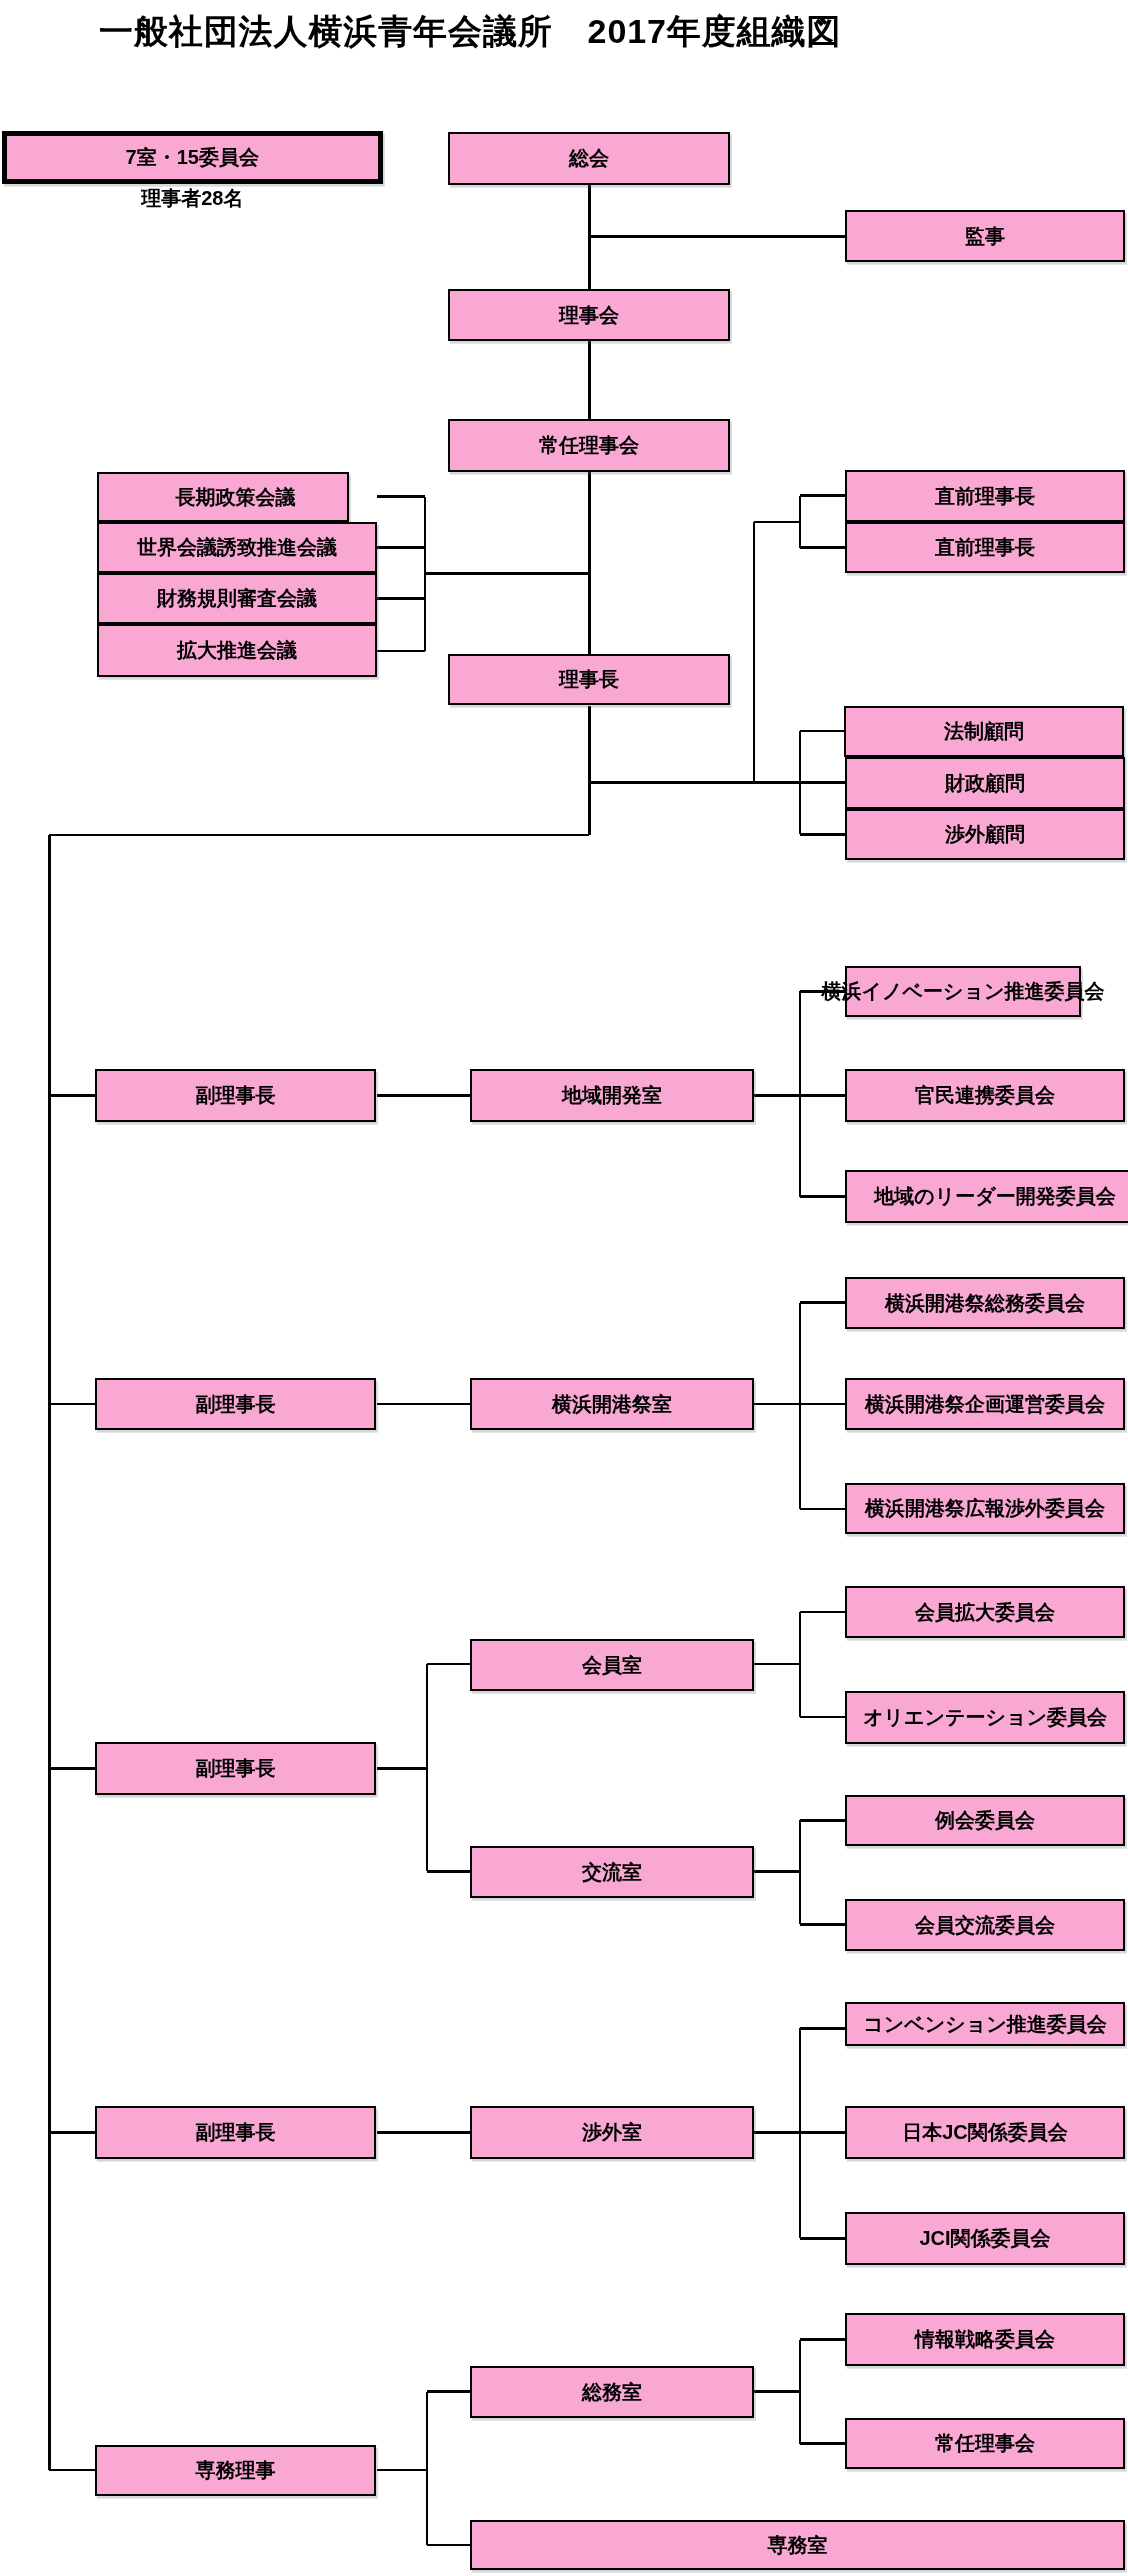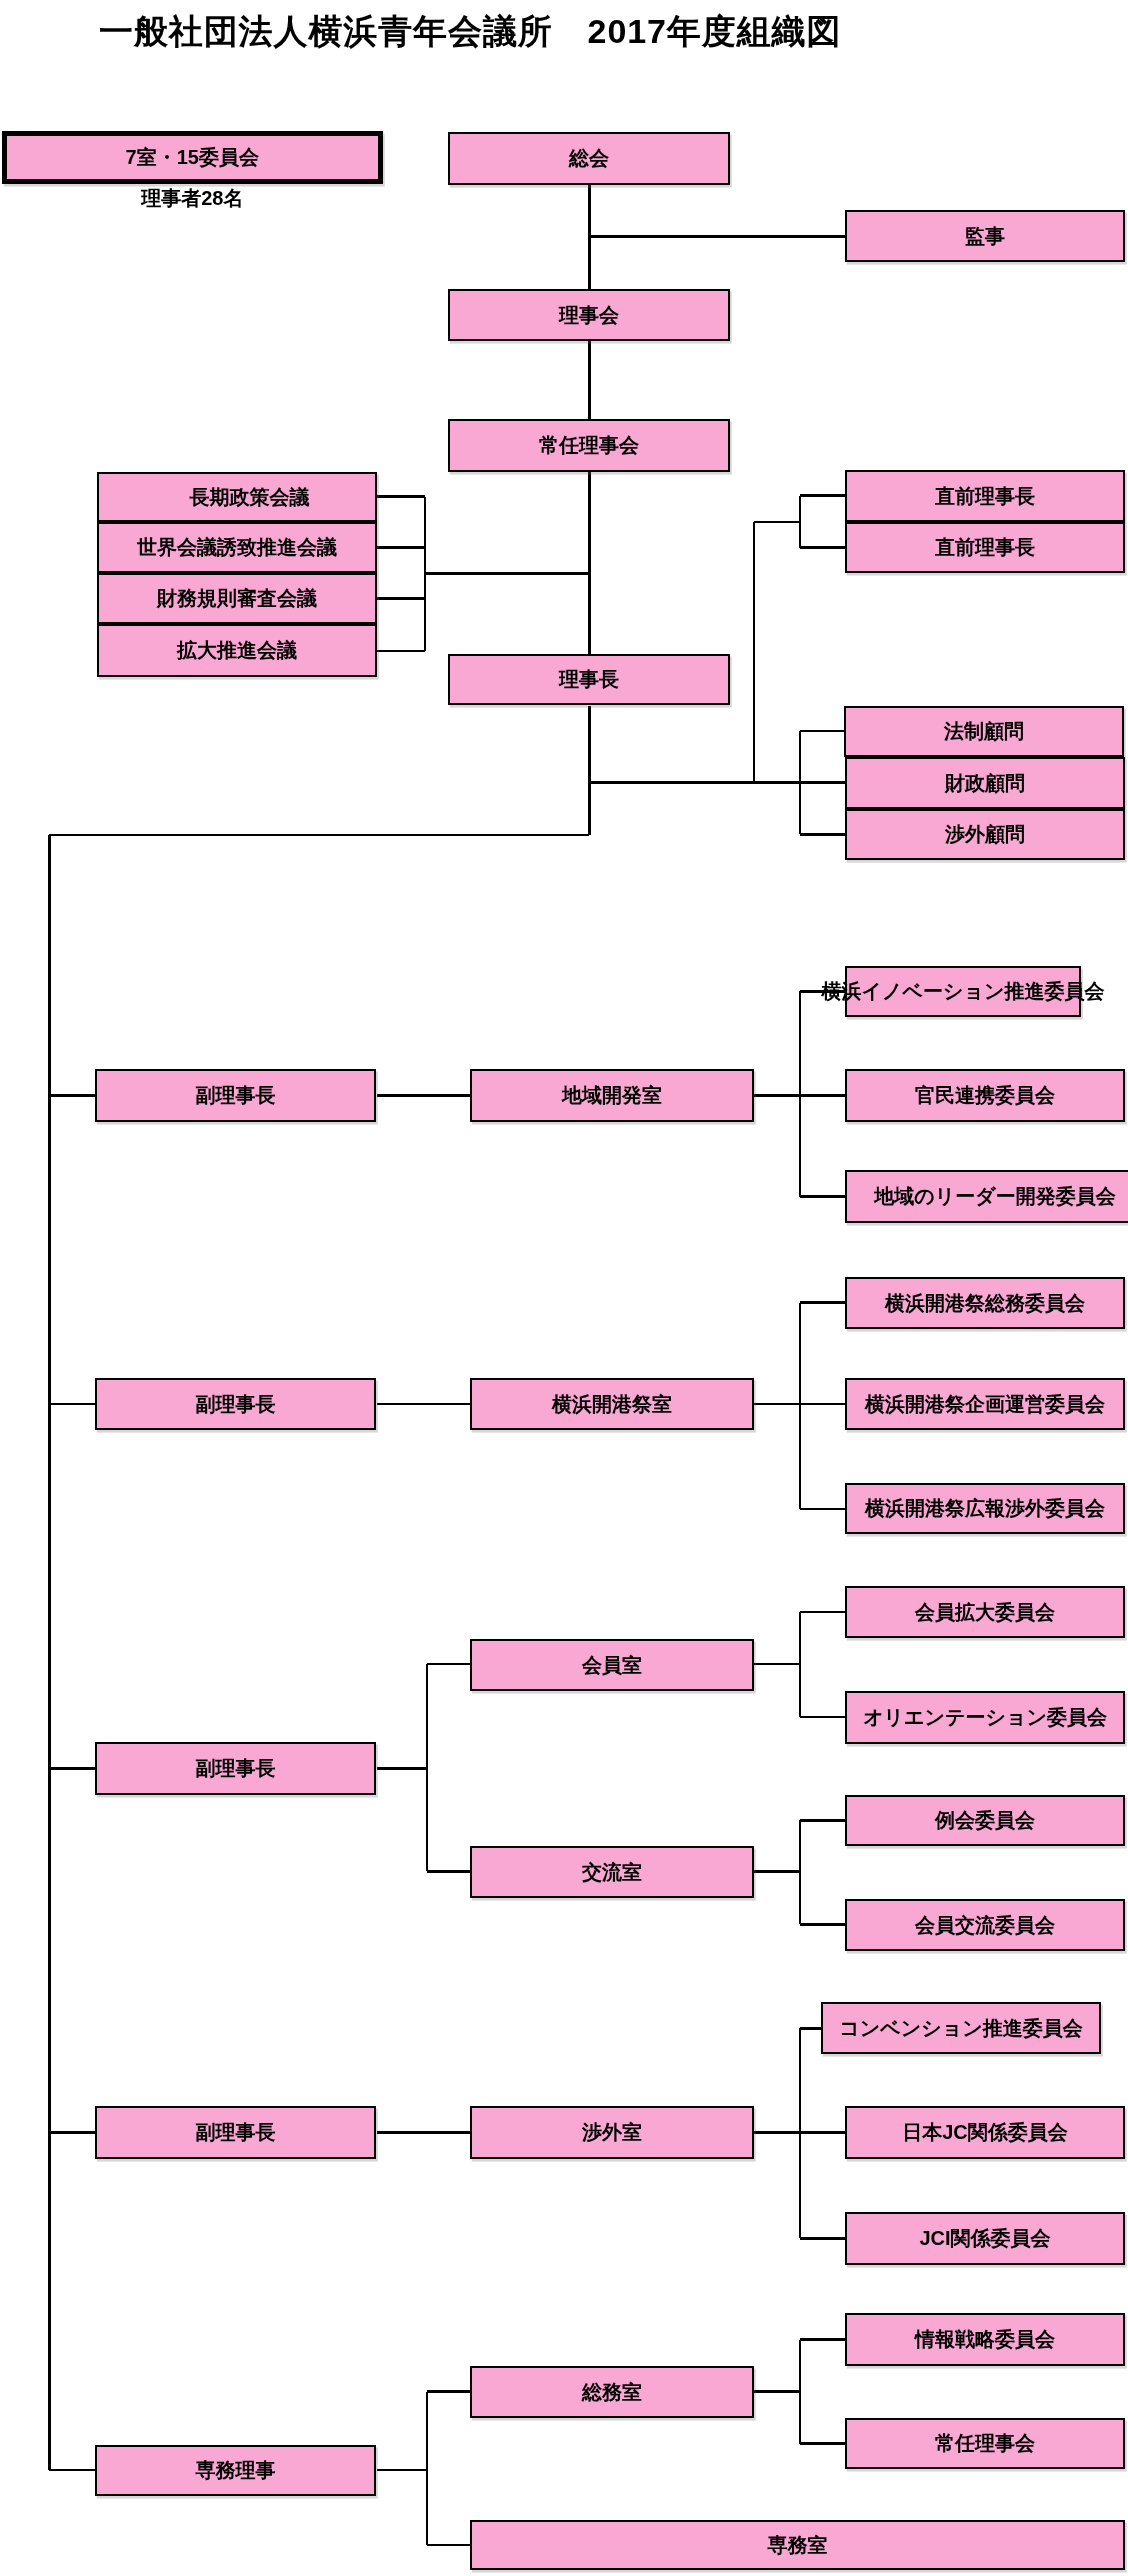--- a/index.html
+++ b/index.html
@@ -110,21 +110,21 @@
   <div class="page-title">一般社団法人横浜青年会議所　2017年度組織図</div>
 
   <div class="node thick" style="left:1.8px;top:131px;width:381px;height:53px;">7室・15委員会</div>
   <div class="caption" style="left:1.8px;top:185px;width:381px;">理事者28名</div>
 
   <div class="node" style="left:448px;top:132px;width:282px;height:53px;">総会</div>
   <div class="node" style="left:845px;top:210px;width:280px;height:52px;">監事</div>
   <div class="node" style="left:448px;top:289px;width:282px;height:52px;">理事会</div>
   <div class="node" style="left:448px;top:419px;width:282px;height:53px;">常任理事会</div>
 
-  <div class="node" style="left:97px;top:472px;width:280px;height:50px;padding-left:25px;">長期政策会議</div>
+  <div class="node" style="left:97px;top:472px;width:252px;height:50px;padding-left:25px;">長期政策会議</div>
   <div class="node" style="left:97px;top:522px;width:280px;height:51px;">世界会議誘致推進会議</div>
   <div class="node" style="left:97px;top:573px;width:280px;height:51px;">財務規則審査会議</div>
   <div class="node" style="left:97px;top:624px;width:280px;height:53px;">拡大推進会議</div>
 
   <div class="node" style="left:845px;top:470px;width:280px;height:52px;">直前理事長</div>
   <div class="node" style="left:845px;top:522px;width:280px;height:51px;">直前理事長</div>
 
   <div class="node" style="left:448px;top:654px;width:282px;height:51px;">理事長</div>
   <div class="node" style="left:844px;top:706px;width:280px;height:51px;">法制顧問</div>
   <div class="node" style="left:845px;top:757px;width:280px;height:52px;">財政顧問</div>
@@ -145,21 +145,21 @@
   <div class="node" style="left:95px;top:1742px;width:281px;height:53px;">副理事長</div>
   <div class="node" style="left:470px;top:1639px;width:284px;height:52px;">会員室</div>
   <div class="node" style="left:845px;top:1586px;width:280px;height:52px;">会員拡大委員会</div>
   <div class="node" style="left:845px;top:1691px;width:280px;height:53px;">オリエンテーション委員会</div>
   <div class="node" style="left:470px;top:1846px;width:284px;height:52px;">交流室</div>
   <div class="node" style="left:845px;top:1795px;width:280px;height:51px;">例会委員会</div>
   <div class="node" style="left:845px;top:1899px;width:280px;height:52px;">会員交流委員会</div>
 
   <div class="node" style="left:95px;top:2106px;width:281px;height:53px;">副理事長</div>
   <div class="node" style="left:470px;top:2106px;width:284px;height:53px;">渉外室</div>
-  <div class="node" style="left:821px;top:2002px;width:280px;height:52px;">コンベンション推進委員会</div>
+  <div class="node" style="left:845px;top:2002px;width:280px;height:44px;">コンベンション推進委員会</div>
   <div class="node" style="left:845px;top:2106px;width:280px;height:53px;">日本JC関係委員会</div>
   <div class="node" style="left:845px;top:2212px;width:280px;height:53px;">JCI関係委員会</div>
 
   <div class="node" style="left:95px;top:2445px;width:281px;height:51px;">専務理事</div>
   <div class="node" style="left:470px;top:2366px;width:284px;height:52px;">総務室</div>
   <div class="node" style="left:845px;top:2313px;width:280px;height:53px;">情報戦略委員会</div>
   <div class="node" style="left:845px;top:2418px;width:280px;height:51px;">常任理事会</div>
   <div class="node" style="left:470px;top:2520px;width:655px;height:50px;">専務室</div>
 
 </div>

